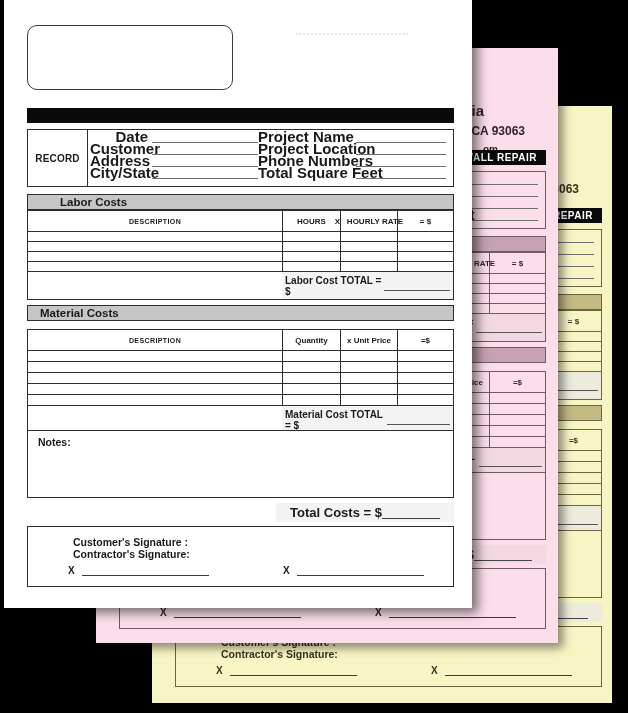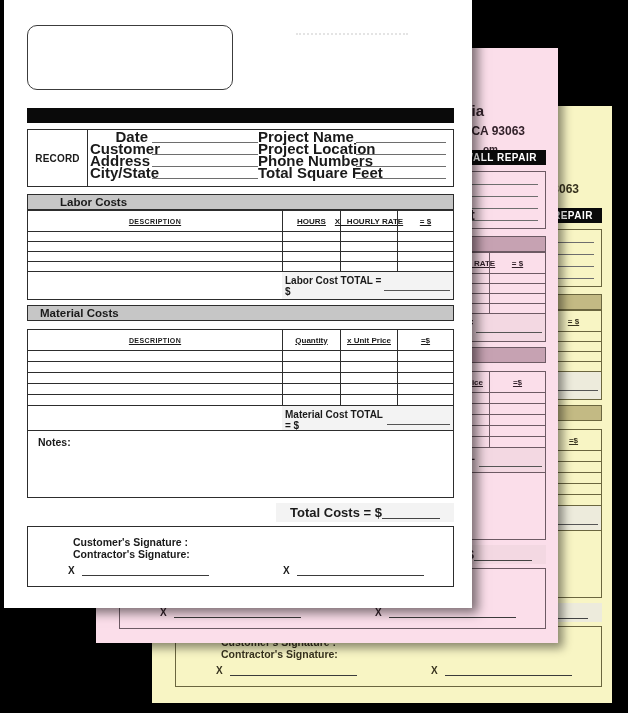--- a/index.html
+++ b/index.html
@@ -48,21 +48,21 @@
   .labor-band{top:188px;padding-left:32px;}
   .material-band{top:293px;margin-top:6px;}
 
   
   .tbl{position:absolute;left:23px;width:427px;border:1px solid var(--line);box-sizing:border-box;background:var(--bg);}
   .labor-tbl{top:204px;}
   .material-tbl{top:323px;}
   .tgrid{display:grid;grid-template-columns:254px 58px 57px 1fr;}
   .thead{height:20px;border-bottom:1px solid var(--line);}
   .thead .tc{display:flex;align-items:center;justify-content:center;font-weight:bold;
-             color:var(--text);white-space:pre;text-decoration:underline;}
+             color:var(--text);white-space:pre;}
   .thead .tc:nth-child(1){font-size:7px;letter-spacing:.4px;}
   .thead .tc{font-size:8px;}
   .tc + .tc{border-left:1px solid var(--line);}
   .trow{border-bottom:1px solid var(--line);}
   .labor-tbl .trow{height:9px;}
   .material-tbl .trow{height:10px;}
   .trow .tc{height:100%;}
   .total-strip{display:grid;grid-template-columns:254px 1fr;height:27px;}
   .total-box{background:var(--total);display:flex;align-items:center;justify-content:center;
              font-weight:bold;font-size:10px;color:var(--text);padding:0 3px;}

